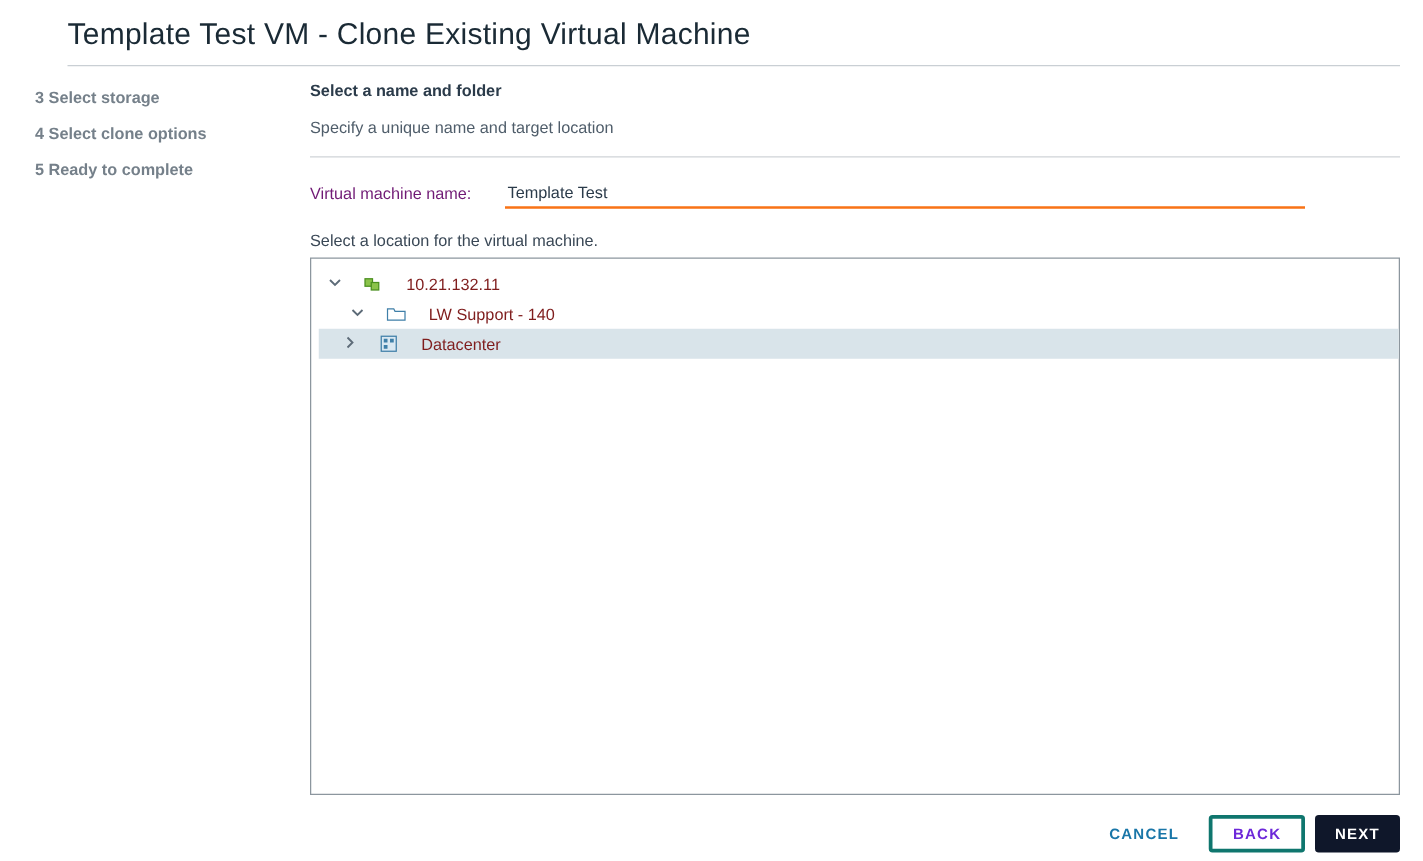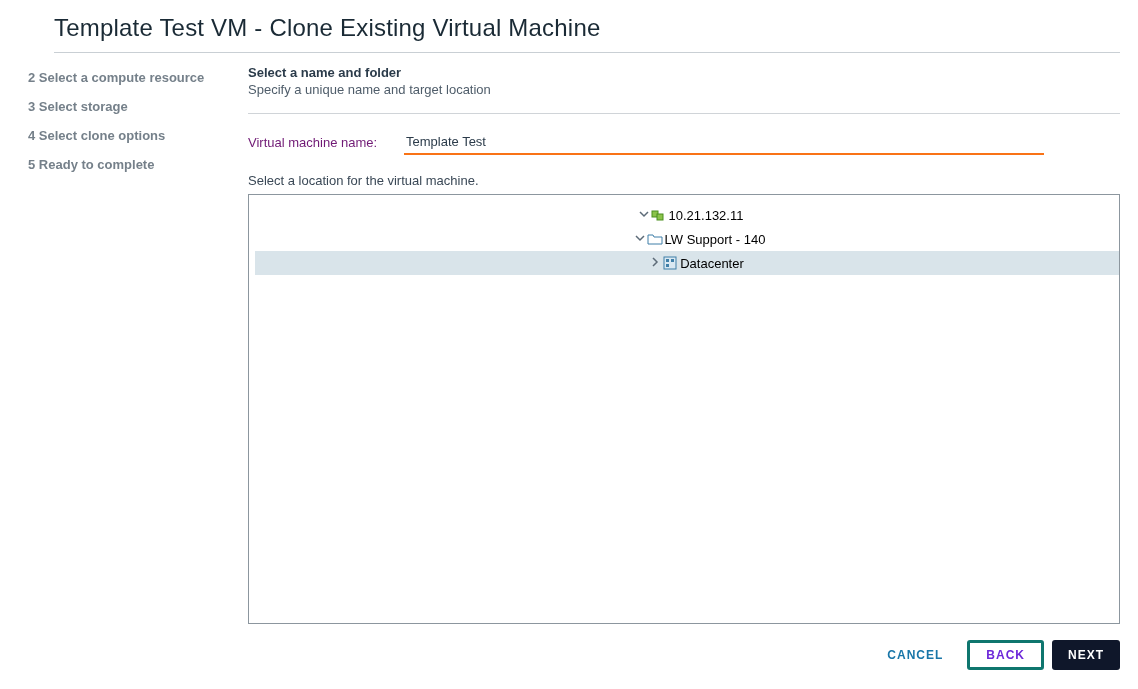--- a/index.html
+++ b/index.html
@@ -44,21 +44,21 @@
   }
   .main {
     flex: 1;
     display: flex;
     flex-direction: column;
   }
   .section-title {
     font-size: 13px;
     font-weight: 700;
     color: #2b3b4a;
-    margin-bottom: 2px;
+    margin-bottom: 14px;
   }
   .section-subtitle {
     font-size: 13px;
     color: #4f5d6a;
     margin-bottom: 10px;
   }
   .divider {
     border-top: 1px solid #d0d4d8;
     margin: 6px 0 16px 0;
   }
@@ -90,26 +90,25 @@
   }
   .tree-box {
     border: 1px solid #8c969e;
     height: 430px;
     padding: 8px 0 0 6px;
     overflow: auto;
   }
   .tree-row {
     display: flex;
     align-items: center;
-    gap: 0;
+    gap: 16px;
     height: 24px;
     font-size: 13px;
-    color: #000000;
+    color: #7f1d1d;
     cursor: pointer;
-    justify-content: center;
   }
   .tree-row.selected {
     background: #d9e4ea;
   }
   .caret {
     width: 14px;
     text-align: center;
     color: #5d6b78;
     font-size: 11px;
   }
@@ -163,21 +162,20 @@
     color: #fff;
   }
 </style>
 </head>
 <body>
 
 <div class="page-title">Template Test VM - Clone Existing Virtual Machine</div>
 
 <div class="layout">
   <div class="wizard-steps">
-    <div class="step">2 Select a compute resource</div>
     <div class="step">3 Select storage</div>
     <div class="step">4 Select clone options</div>
     <div class="step">5 Ready to complete</div>
   </div>
 
   <div class="main">
     <div class="section-title">Select a name and folder</div>
     <div class="section-subtitle">Specify a unique name and target location</div>
     <div class="divider"></div>
 

